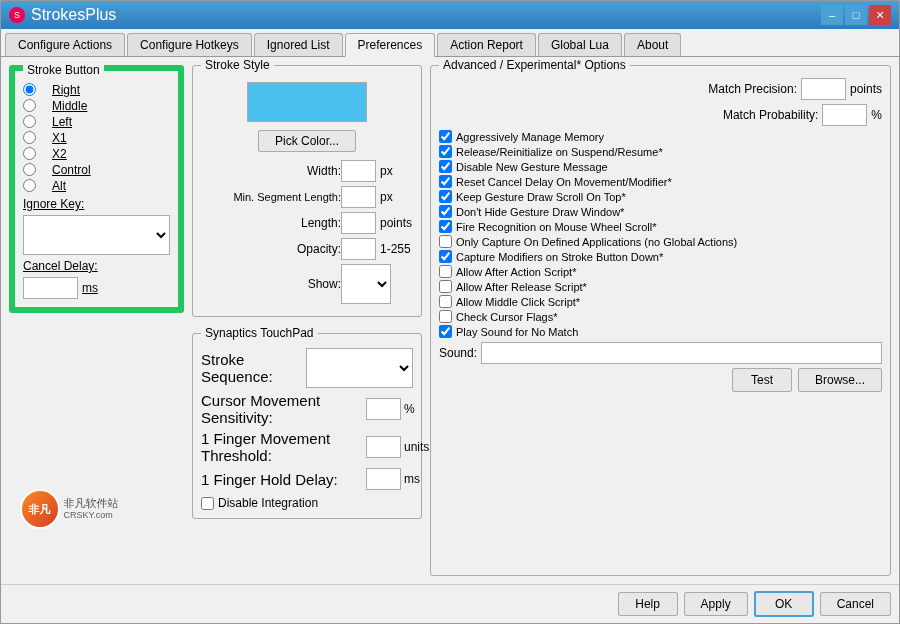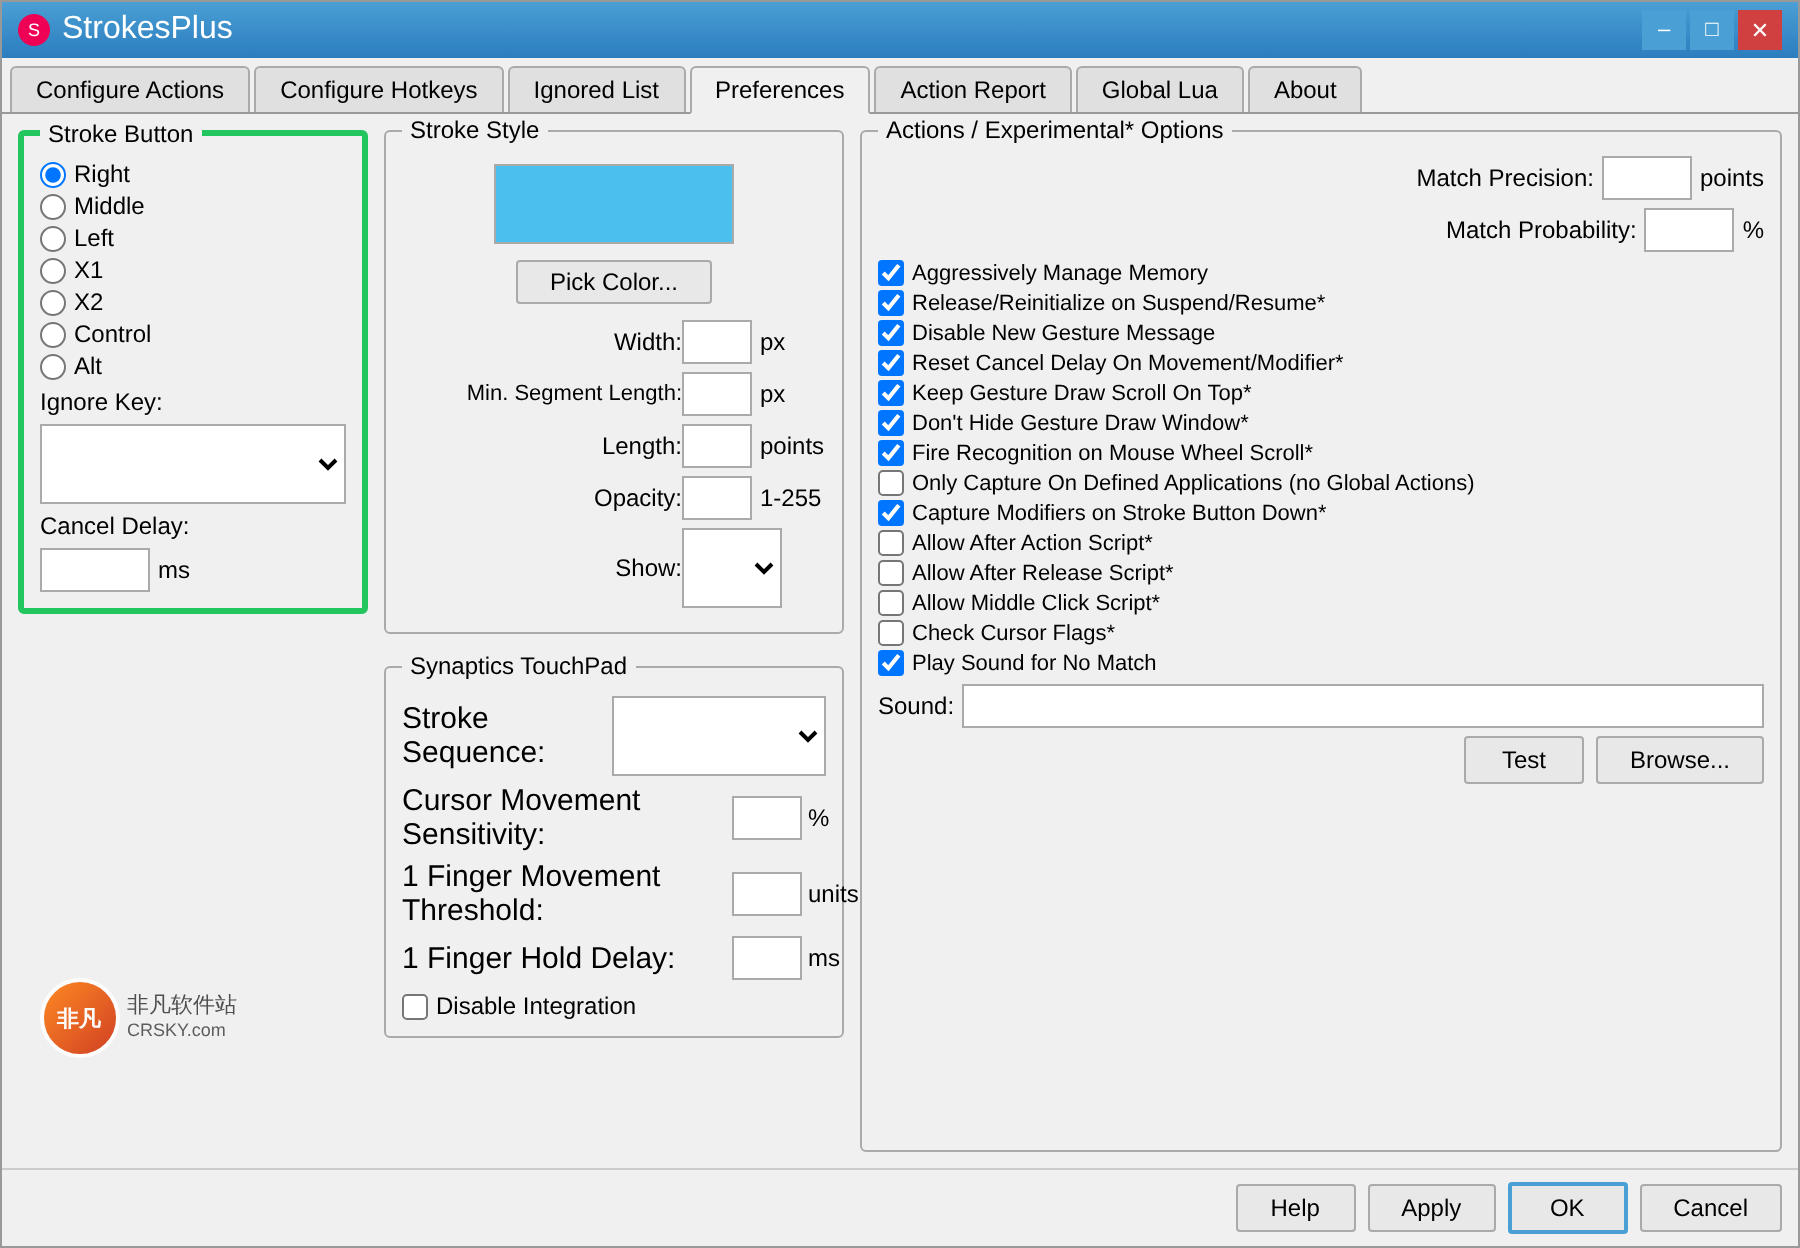--- a/index.html
+++ b/index.html
@@ -99,43 +99,44 @@
       overflow: hidden;
     }
     .left-panel {
       width: 175px;
       flex-shrink: 0;
       display: flex;
       flex-direction: column;
       gap: 8px;
     }
     .group-box {
-      border: 3px solid #22c55e;
+      border: 6px solid #22c55e;
       border-radius: 3px;
       padding: 8px;
       position: relative;
+      text-decoration: underline;
     }
     .group-box-title {
       position: absolute;
       top: -8px;
       left: 8px;
       background: #f0f0f0;
       padding: 0 4px;
       font-size: 12px;
     }
     .radio-group {
       display: flex;
       flex-direction: column;
       gap: 2px;
       margin-top: 4px;
     }
     .radio-item {
       display: flex;
-      align-items: center;
-      gap: 4px;
+      align-items: flex-start;
+      gap: 16px;
       cursor: pointer;
     }
     .radio-item input { cursor: pointer; }
     .ignore-key-section {
       margin-top: 4px;
     }
     .ignore-key-label { margin-bottom: 4px; }
     select {
       width: 100%;
       height: 22px;
@@ -476,21 +477,21 @@
           </div>
           <div class="disable-integration-row">
             <input type="checkbox" style="">
             <span>Disable Integration</span>
           </div>
         </div>
       </div>
 
       <div class="right-panel">
         <div class="right-group">
-          <span class="group-box-title">Actions / Experimental* Options</span>
+          <span class="group-box-title">Advanced / Experimental* Options</span>
 
           <div class="match-row" style="margin-top:4px;">
             <span class="match-label">Match Precision:</span>
             <input type="text" class="match-input" style="">
             <span class="match-unit">points</span>
           </div>
           <div class="match-row">
             <span class="match-label">Match Probability:</span>
             <input type="text" class="match-input" style="">
             <span class="match-unit">%</span>

